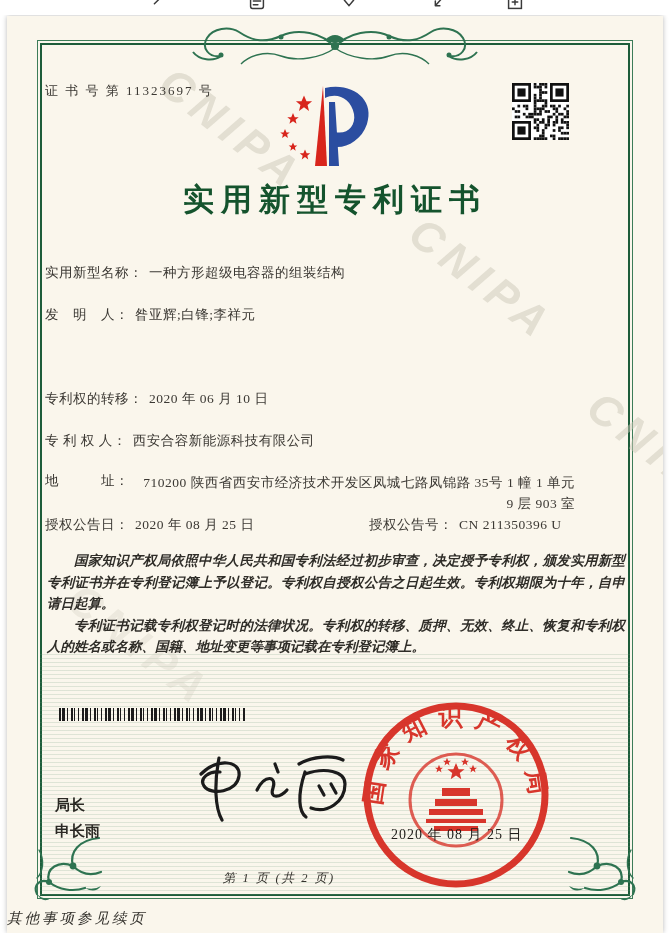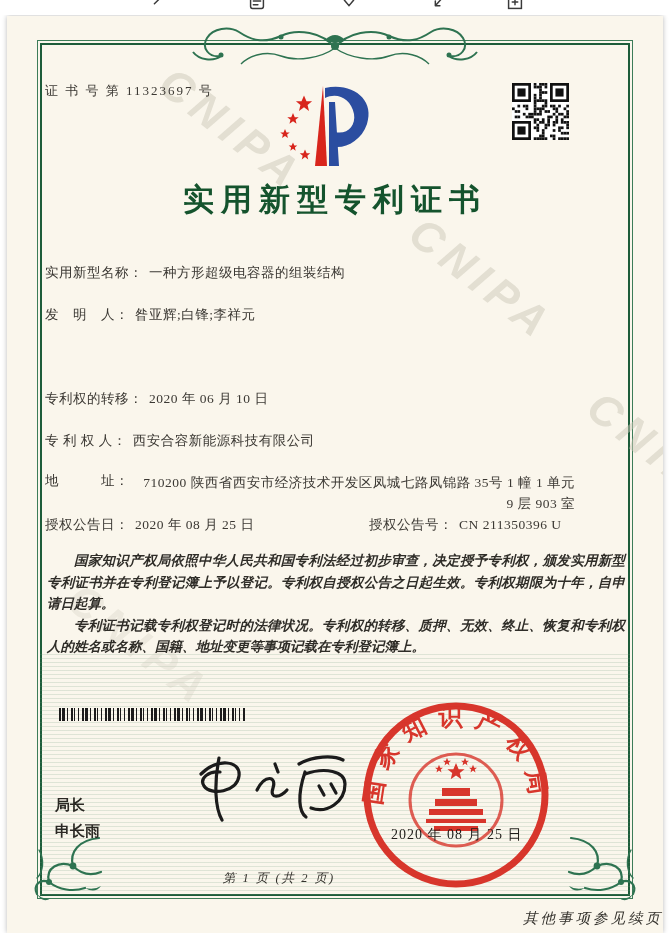--- a/index.html
+++ b/index.html
@@ -38,21 +38,21 @@
   .barcode{position:absolute;left:52px;top:692px;width:186px;height:13px;
     background:repeating-linear-gradient(90deg,#1b1b1b 0 2px,transparent 2px 3px,#1b1b1b 3px 6px,
       transparent 6px 8px,#1b1b1b 8px 9px,transparent 9px 12px,#1b1b1b 12px 14px,transparent 14px 15px,
       #1b1b1b 15px 16px,transparent 16px 19px,#1b1b1b 19px 20px,transparent 20px 23px);}
   .director{position:absolute;left:48px;top:752px;font-size:15px;font-weight:600;color:#2b2924;line-height:26px;margin-top:24px;}
   .signature{position:absolute;left:180px;top:726px;width:170px;height:92px;}
   .seal{position:absolute;left:354px;top:684px;width:190px;height:190px;opacity:.93;}
   .seal-date{position:absolute;left:384px;top:810px;font-size:14px;color:#201e1a;letter-spacing:1px;z-index:3;}
   .pagefoot{position:absolute;left:0;top:854px;width:544px;text-align:center;font-size:12.5px;
             font-style:italic;color:#34322d;letter-spacing:2px;}
-  .contnote{position:absolute;left:0;top:893px;width:656px;text-align:right;font-size:14.5px;
+  .contnote{position:absolute;left:0;top:893px;width:656px;text-align:left;font-size:14.5px;
             font-style:italic;color:#34322d;letter-spacing:3px;}
   .orn-top{position:absolute;left:178px;top:6px;width:300px;height:52px;}
   .corner{position:absolute;width:76px;height:76px;}
   .corner.bl{left:22px;top:814px;}
   .corner.br{left:558px;top:814px;transform:scaleX(-1);}
 </style>
 </head>
 <body>
 
 <div class="canvas">

